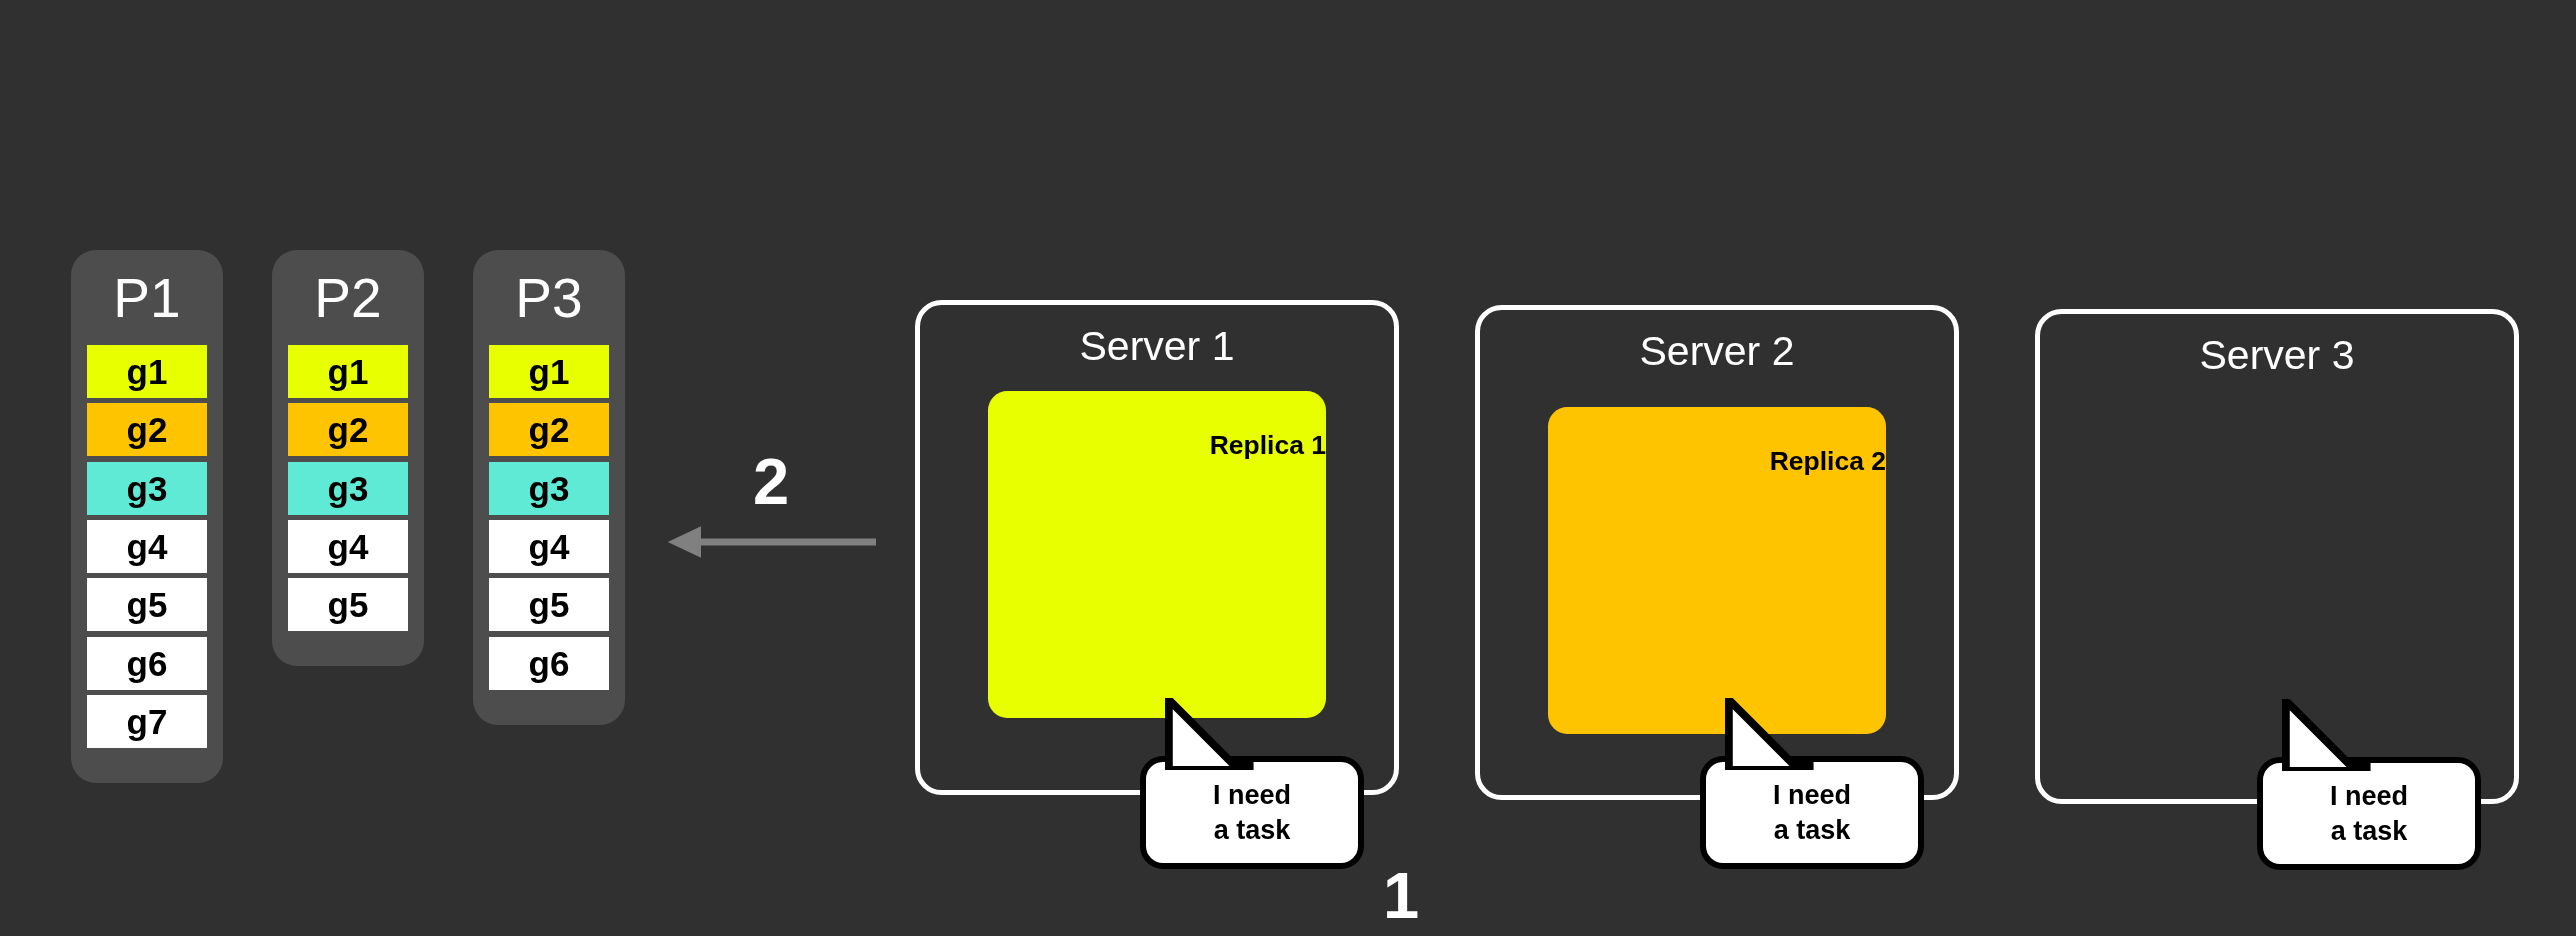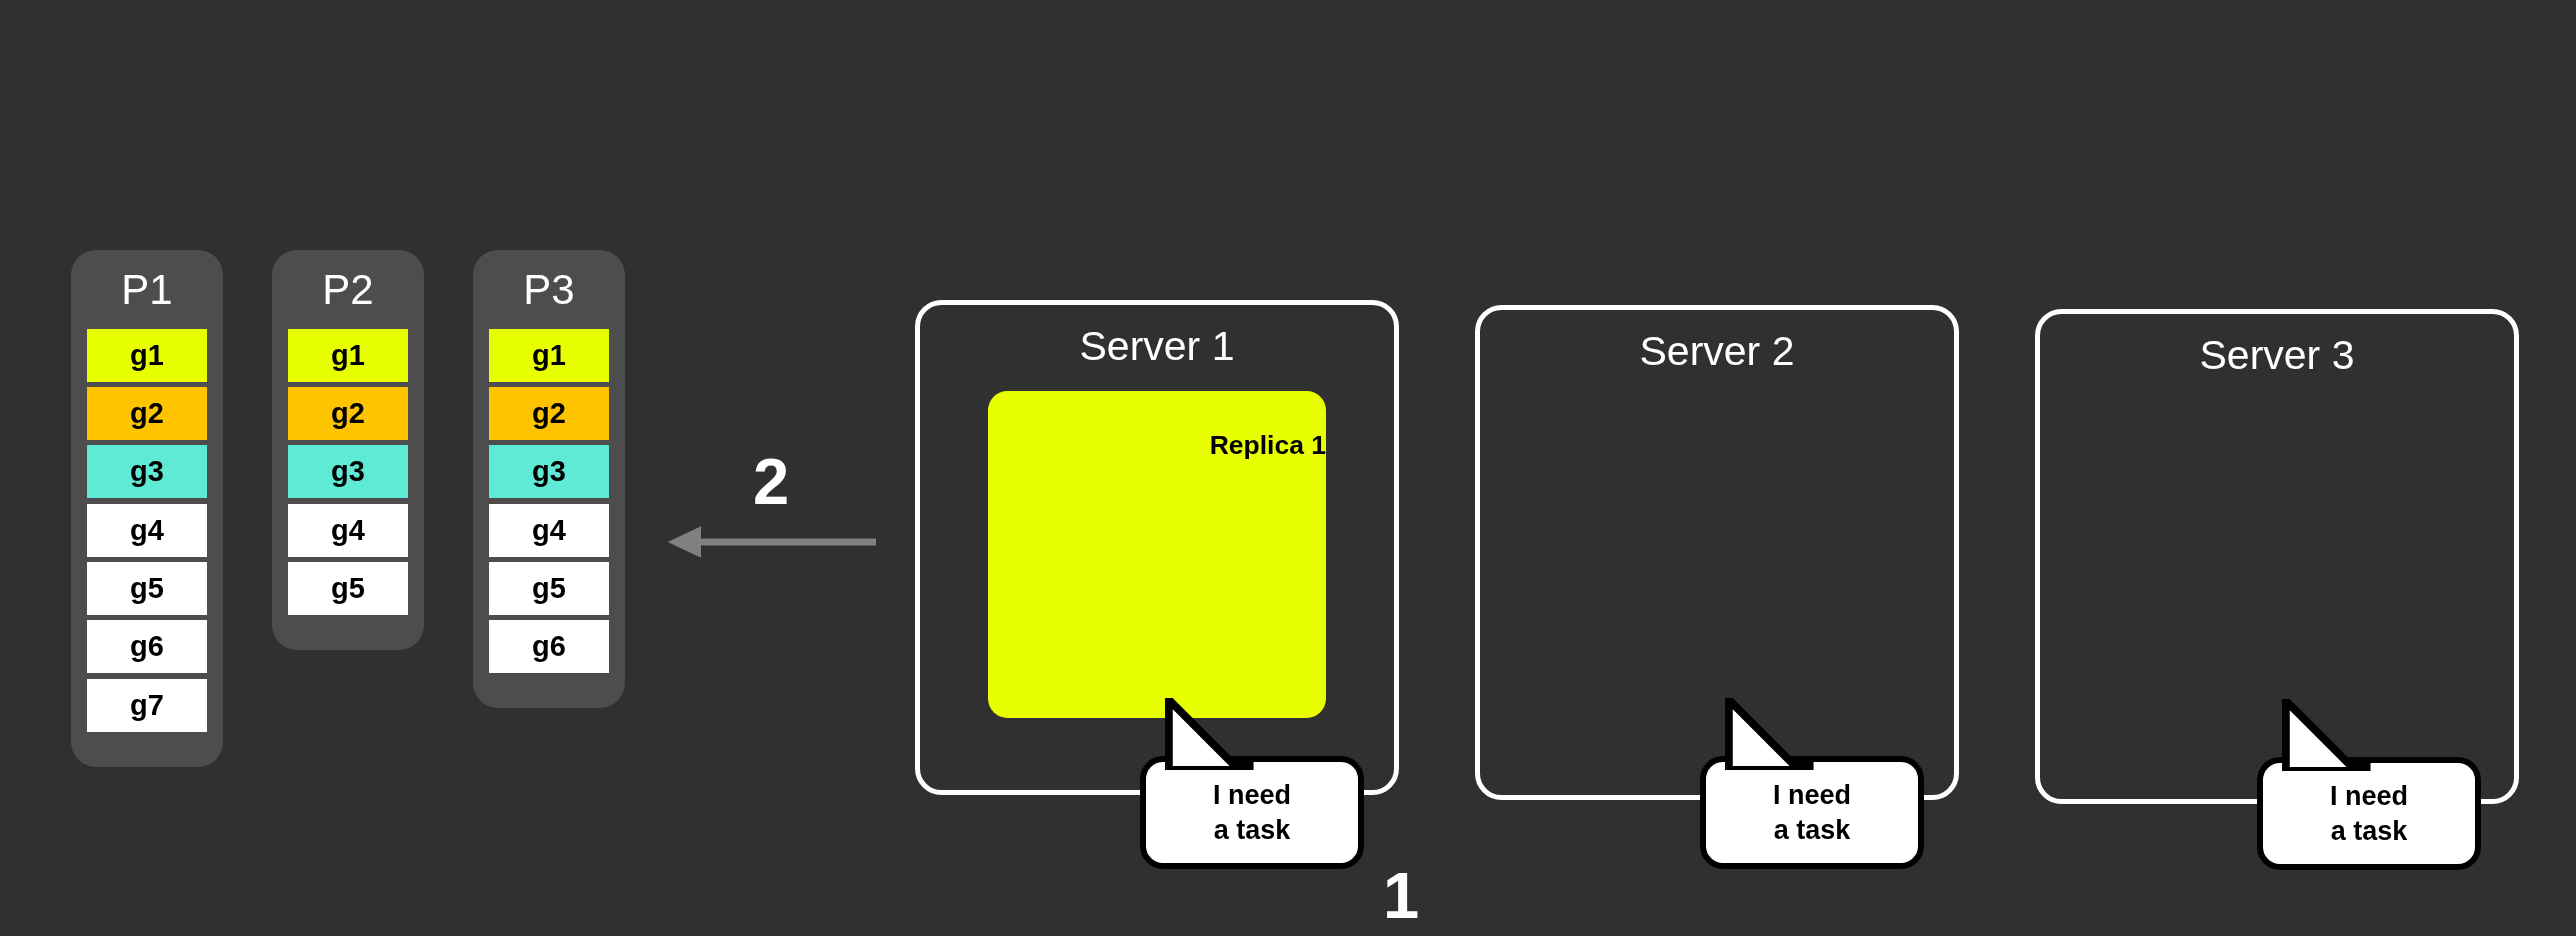--- a/index.html
+++ b/index.html
@@ -34,35 +34,35 @@
     background: #4D4D4D;
     border-radius: 25px;
     padding: 14px 16px 35px 16px;
     display: flex;
     flex-direction: column;
     align-items: center;
   }
 
   .partition-title {
     color: #FFFFFF;
-    font-size: 42px;
+    font-size: 55px;
     font-weight: 400;
     line-height: 1.25;
     letter-spacing: 0px;
     margin-bottom: 12.4px;
     text-align: left;
   }
 
   .slot-list { width: 100%; display: flex; flex-direction: column; gap: 5.3px; }
 
   .slot {
     height: 53px;
     line-height: 53px;
     text-align: center;
-    font-size: 29px;
+    font-size: 35px;
     font-weight: bold;
     color: #000000;
     background: #FFFFFF;
   }
   .slot.c-yellow { background: #E8FF00; }
   .slot.c-orange { background: #FFC400; }
   .slot.c-red    { background: #5eead4; }
   .slot.c-white  { background: #FFFFFF; }
 
   
@@ -233,20 +233,23 @@
 
     <div class="server">
       <div class="server-title">Server 1</div>
       <div class="replica c-yellow">
         <span>Replica 1</span>
       </div>
     </div>
 
     <div class="server">
       <div class="server-title">Server 2</div>
+      <div class="replica c-orange">
+        <span>Replica 2</span>
+      </div>
     </div>
 
     <div class="server">
       <div class="server-title">Server 3</div>
     </div>
 
   </div>
 
   <div class="bubble bubble-1">
     <svg class="bubble-tail" viewBox="0 0 120 82">

